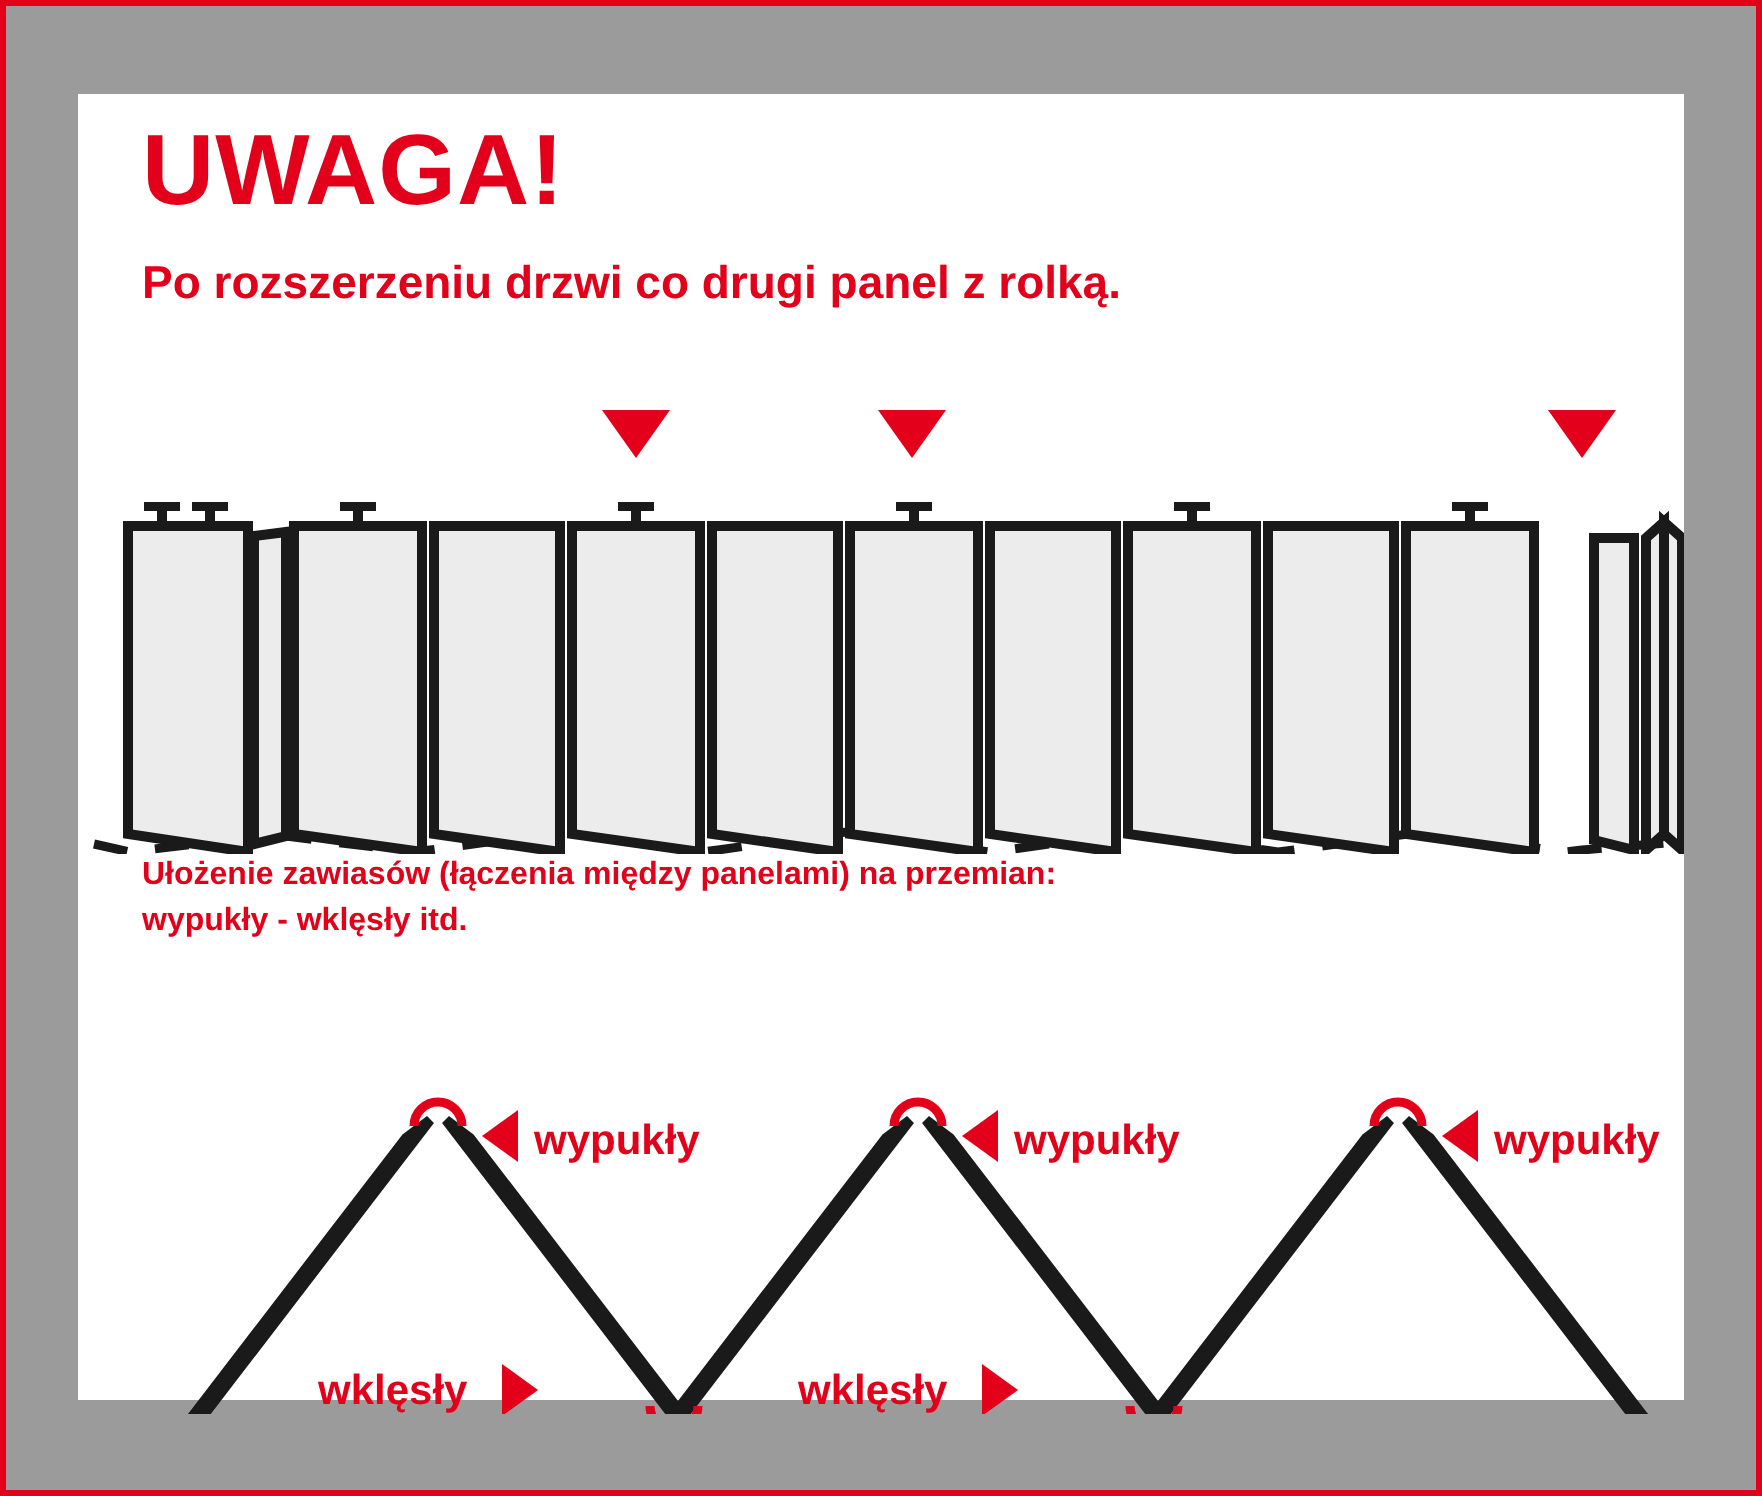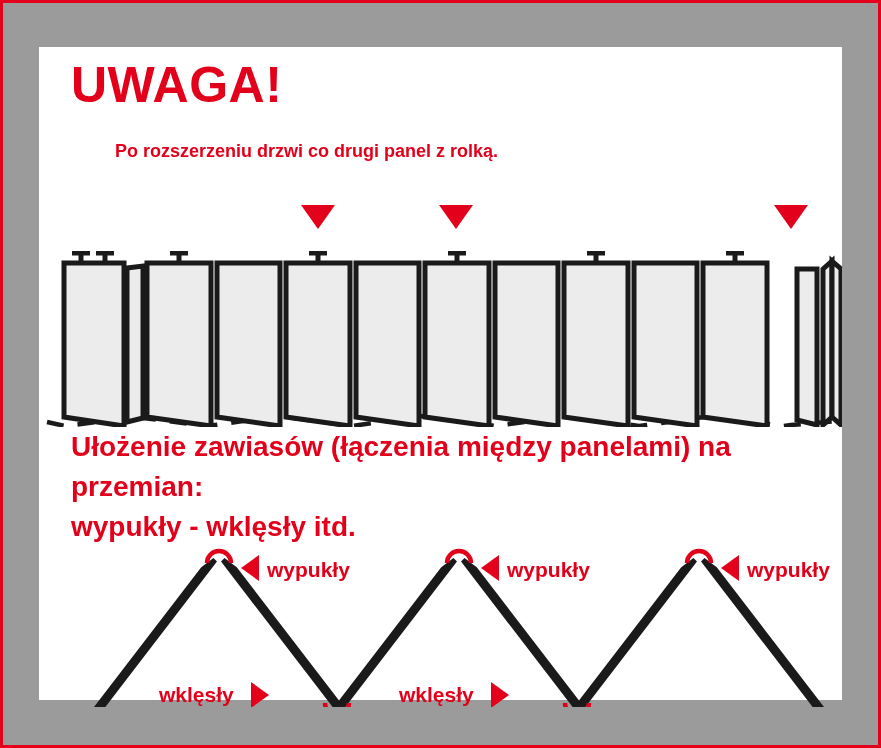--- a/index.html
+++ b/index.html
@@ -34,42 +34,41 @@
     color: #e2001a;
     font-size: 50px;
     font-weight: bold;
     letter-spacing: 0.5px;
     line-height: 1;
     white-space: nowrap;
   }
   .subtitle-left {
     position: absolute;
     left: 32px;
-    top: 94px;
-    color: #e2001a;
-    font-size: 18px;
+    top: 81px;
+    color: #e2001a;
+    font-size: 23px;
     font-weight: bold;
     white-space: nowrap;
-    margin-left: 44px;
   }
   .subtitle-right {
     position: absolute;
     right: 28px;
     top: 94px;
     color: #e2001a;
     font-size: 19px;
     font-weight: bold;
     white-space: nowrap;
   }
   .midtext {
     position: absolute;
     left: 32px;
     top: 380px;
     color: #e2001a;
-    font-size: 28px;
+    font-size: 16px;
     font-weight: bold;
     line-height: 1.42;
     white-space: pre-line;
   }
   svg.diagram {
     position: absolute;
     display: block;
   }
   #panels-svg { left: 0px; top: 130px; }
   #zigzag-svg { left: 0px; top: 450px; }

